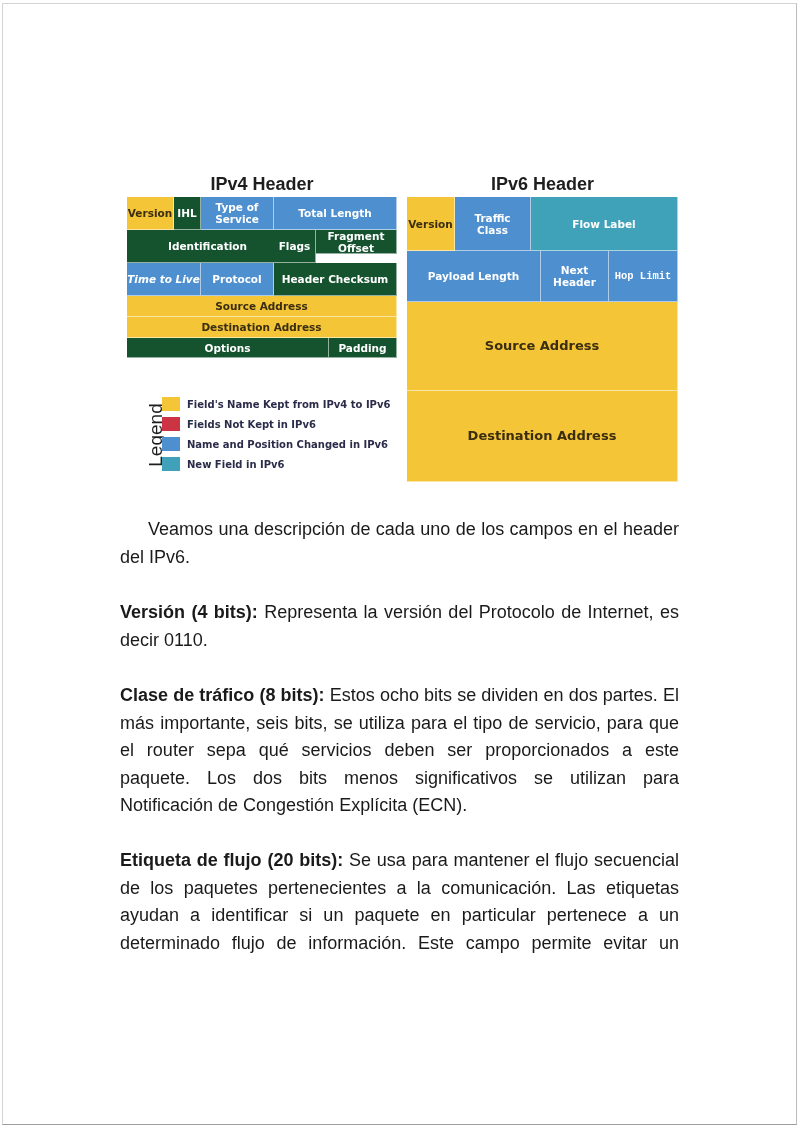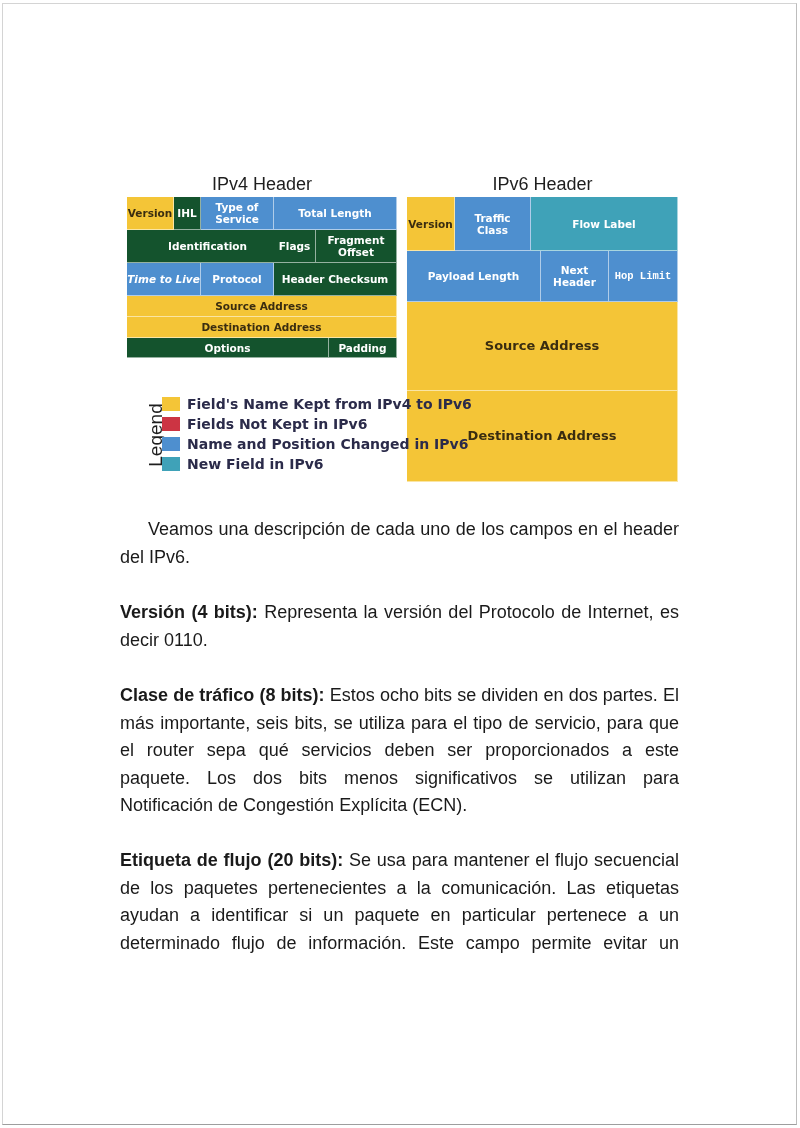--- a/index.html
+++ b/index.html
@@ -1,52 +1,52 @@
 <!DOCTYPE html>
 <html><head>
 <meta charset="utf-8">
 <style>
   html, body { margin: 0; padding: 0; background: #ffffff; }
   body { width: 800px; height: 1128px; position: relative; overflow: hidden; font-family: "Liberation Sans", sans-serif; }
   .page { position: absolute; left: 2px; top: 3px; width: 795px; height: 1122px; border: 1px solid #d4d4d4; border-right-color: #bdbdbd; border-bottom-color: #9e9e9e; background: #fff; box-sizing: border-box; }
 
-  .fig-title { position: absolute; font-family: "Liberation Sans", sans-serif; font-weight: normal; font-size: 18px; color: #1e1e1e; text-align: center; }
+  .fig-title { position: absolute; font-family: "Liberation Sans", sans-serif; font-weight: bold; font-size: 18px; color: #1e1e1e; text-align: center; }
 
   .cell { position: absolute; box-sizing: border-box; display: flex; align-items: center; justify-content: center; text-align: center; font-family: "DejaVu Sans", sans-serif; font-weight: bold; font-size: 10.5px; line-height: 12px; color: #ffffff; border-right: 1px solid rgba(255,255,255,0.55); border-bottom: 1px solid rgba(255,255,255,0.55); }
   .c-yellow { background: #f4c537; color: #3a2d10; }
   .c-red { background: #14532d; }
   .c-blue { background: #4e8fcf; text-align: center; }
   .c-teal { background: #3fa2b8; }
   .big { font-size: 13px; }
 
   .legend-title { position: absolute; left: 116px; top: 424px; transform: rotate(-90deg); transform-origin: center; font-family: "Liberation Sans", sans-serif; font-size: 19px; color: #1e1e1e; width: 80px; text-align: center; }
   .legend-item { position: absolute; left: 162px; height: 16px; display: flex; align-items: center; }
   .swatch { width: 18px; height: 14px; margin-right: 7px; display: inline-block; }
-  .legend-label { font-family: "DejaVu Sans", sans-serif; font-weight: bold; font-size: 14px; color: #2b2b4a; white-space: nowrap; }
+  .legend-label { font-family: "DejaVu Sans", sans-serif; font-weight: bold; font-size: 10px; color: #2b2b4a; white-space: nowrap; }
 
   .para { position: absolute; left: 120px; width: 559px; font-family: "Liberation Sans", sans-serif; font-size: 18px; line-height: 27.6px; color: #1a1a1a; text-align: justify; text-align-last: left; }
   .para b { font-weight: bold; }
   .indent { text-indent: 28px; }
   .last-justify { text-align-last: justify; }
 </style>
 </head>
 <body>
 
 <div class="page"></div>
 
 <div class="fig-title" style="left:127px; top:174px; width:270px;">IPv4 Header</div>
 
 <div class="cell c-yellow" style="left:127px; top:197px; width:47px; height:33px;">Version</div>
 <div class="cell c-red" style="left:174px; top:197px; width:27px; height:33px;">IHL</div>
 <div class="cell c-blue" style="left:201px; top:197px; width:73px; height:33px; padding:0 10px;">Type of Service</div>
 <div class="cell c-blue" style="left:274px; top:197px; width:123px; height:33px;">Total Length</div>
 
 <div class="cell c-red" style="left:127px; top:230px; width:162px; height:33px;">Identification</div>
 <div class="cell c-red" style="left:274px; top:230px; width:42px; height:33px;">Flags</div>
-<div class="cell c-red" style="left:316px; top:230px; width:81px; height:33px; padding:0 12px;">Fragment Offset</div>
+<div class="cell c-red" style="left:316px; top:230px; width:81px; height:24px; padding:0 12px;">Fragment Offset</div>
 
 <div class="cell c-blue" style="left:127px; top:263px; width:74px; height:33px;font-style:italic;">Time to Live</div>
 <div class="cell c-blue" style="left:201px; top:263px; width:73px; height:33px;">Protocol</div>
 <div class="cell c-red" style="left:274px; top:263px; width:123px; height:33px;">Header Checksum</div>
 
 <div class="cell c-yellow" style="left:127px; top:296px; width:270px; height:21px;">Source Address</div>
 <div class="cell c-yellow" style="left:127px; top:317px; width:270px; height:21px;">Destination Address</div>
 
 <div class="cell c-red" style="left:127px; top:338px; width:202px; height:20px;">Options</div>
 <div class="cell c-red" style="left:329px; top:338px; width:68px; height:20px;">Padding</div>

